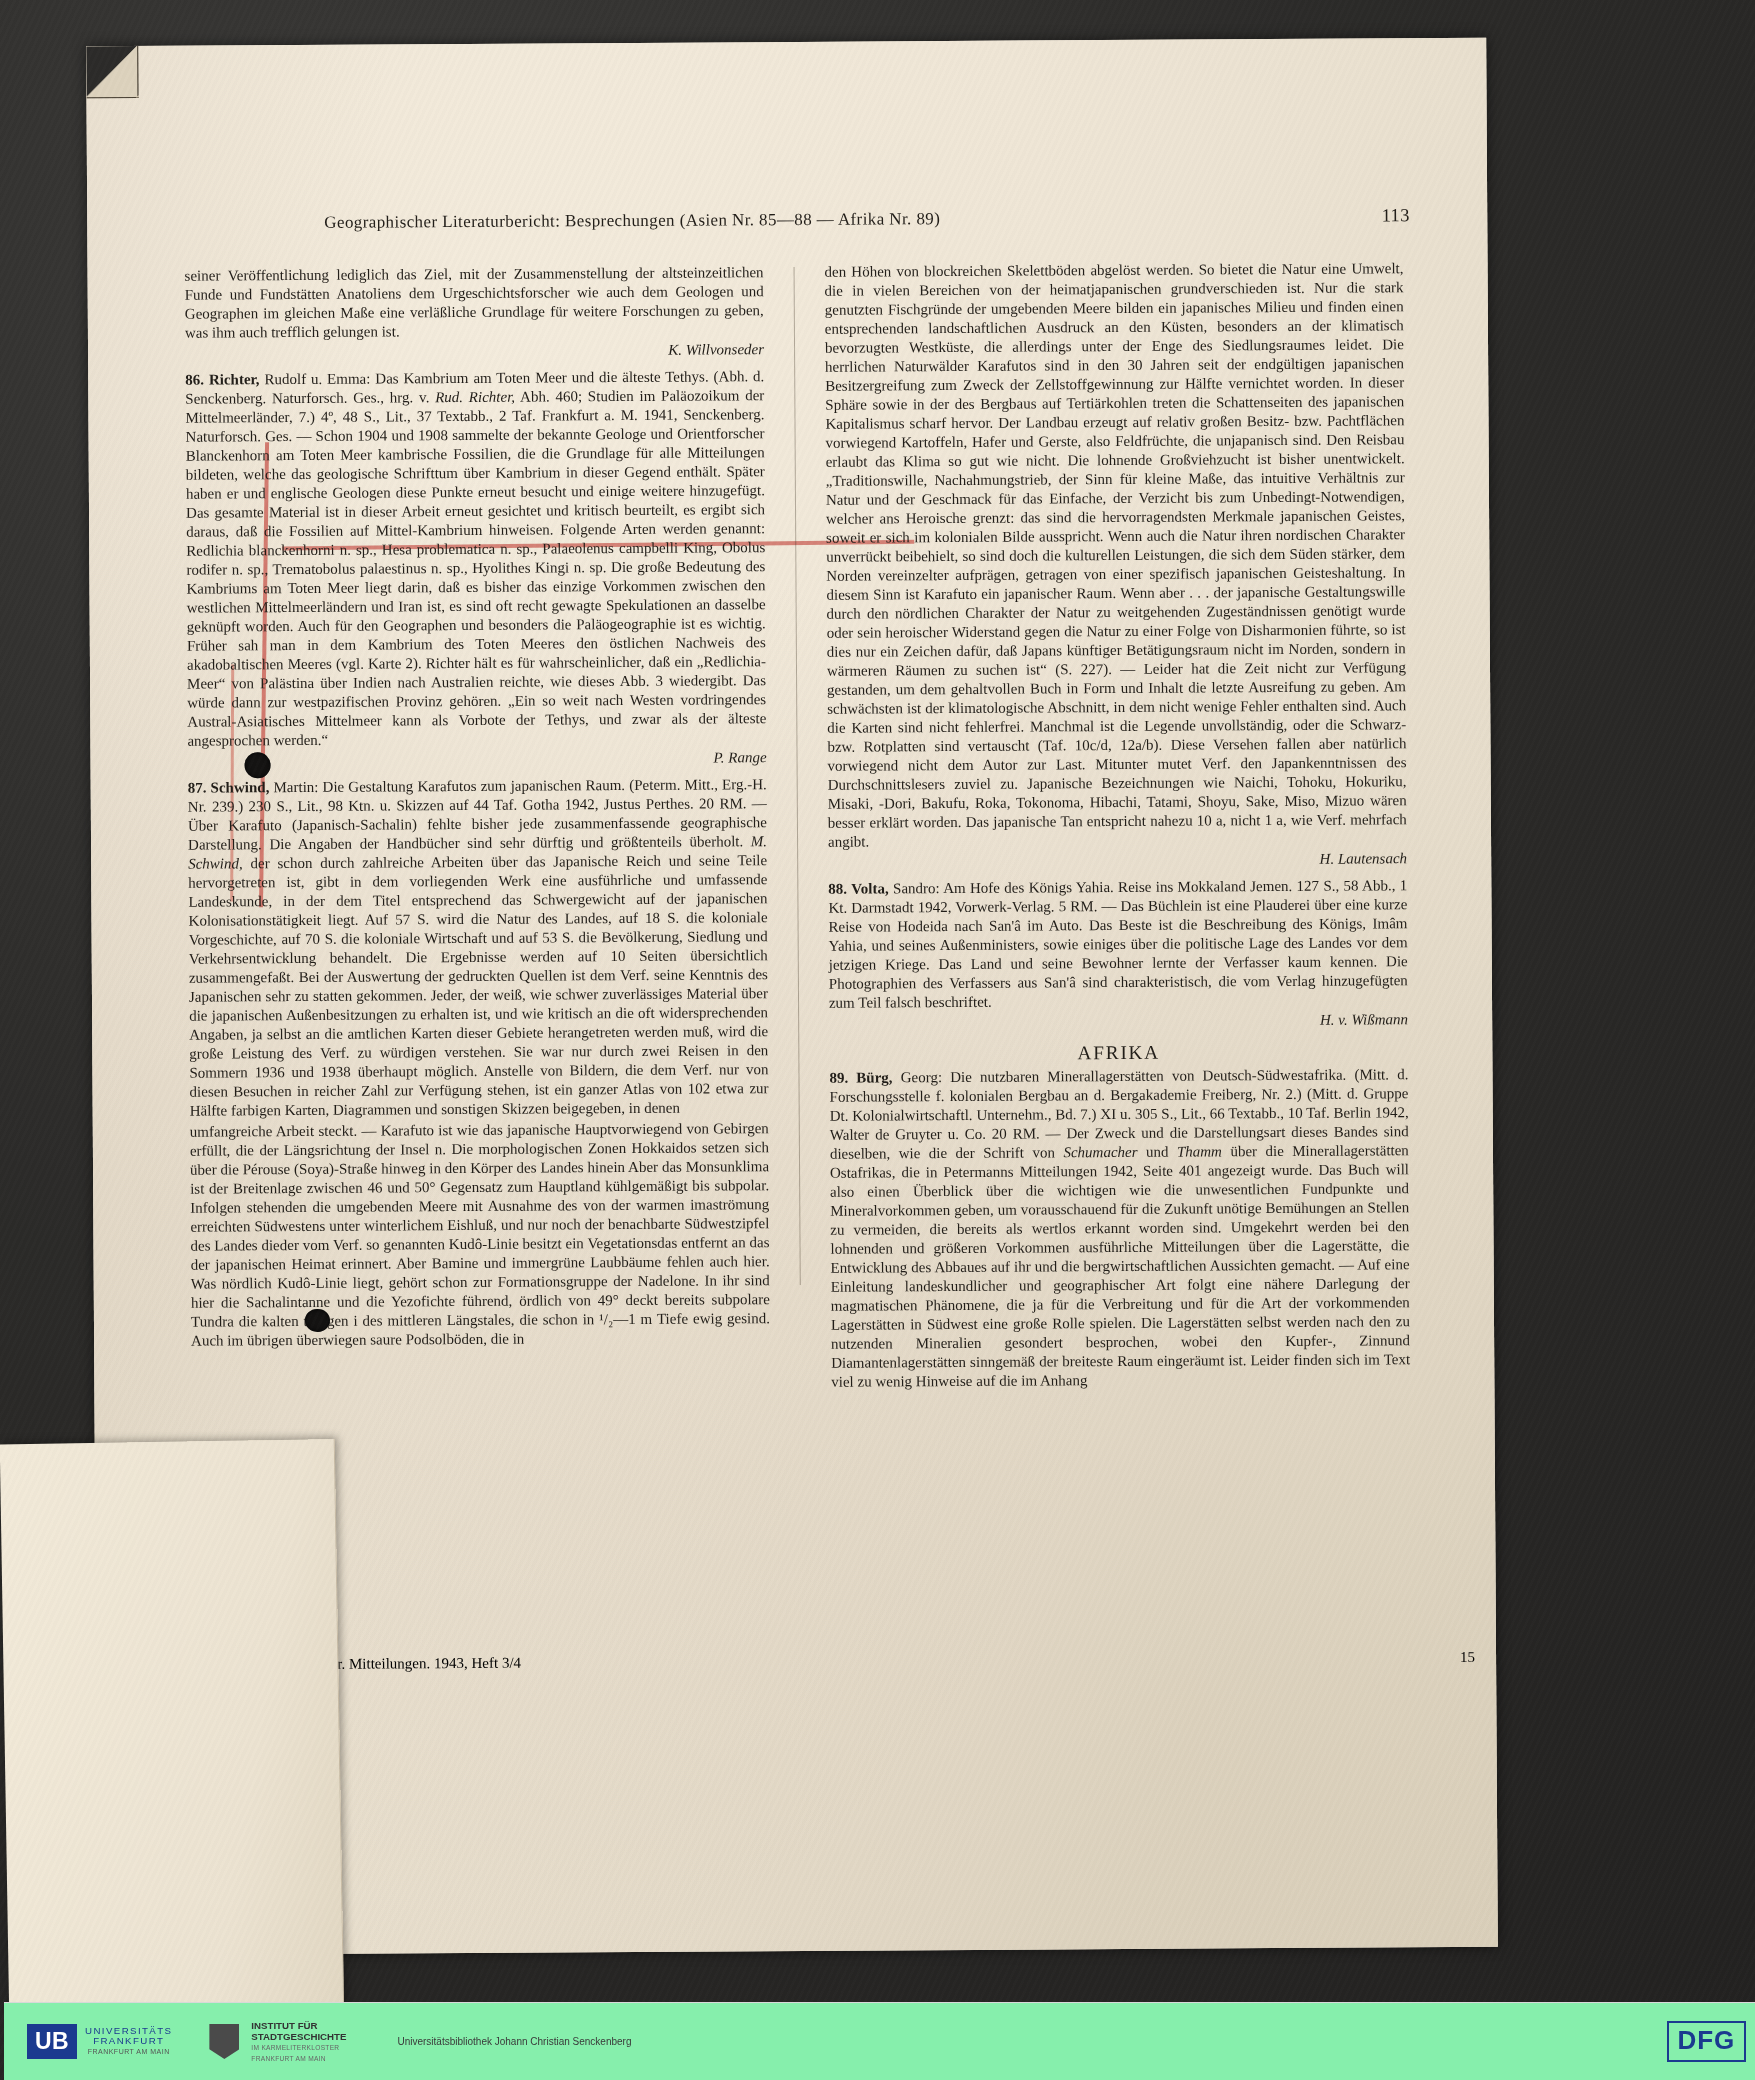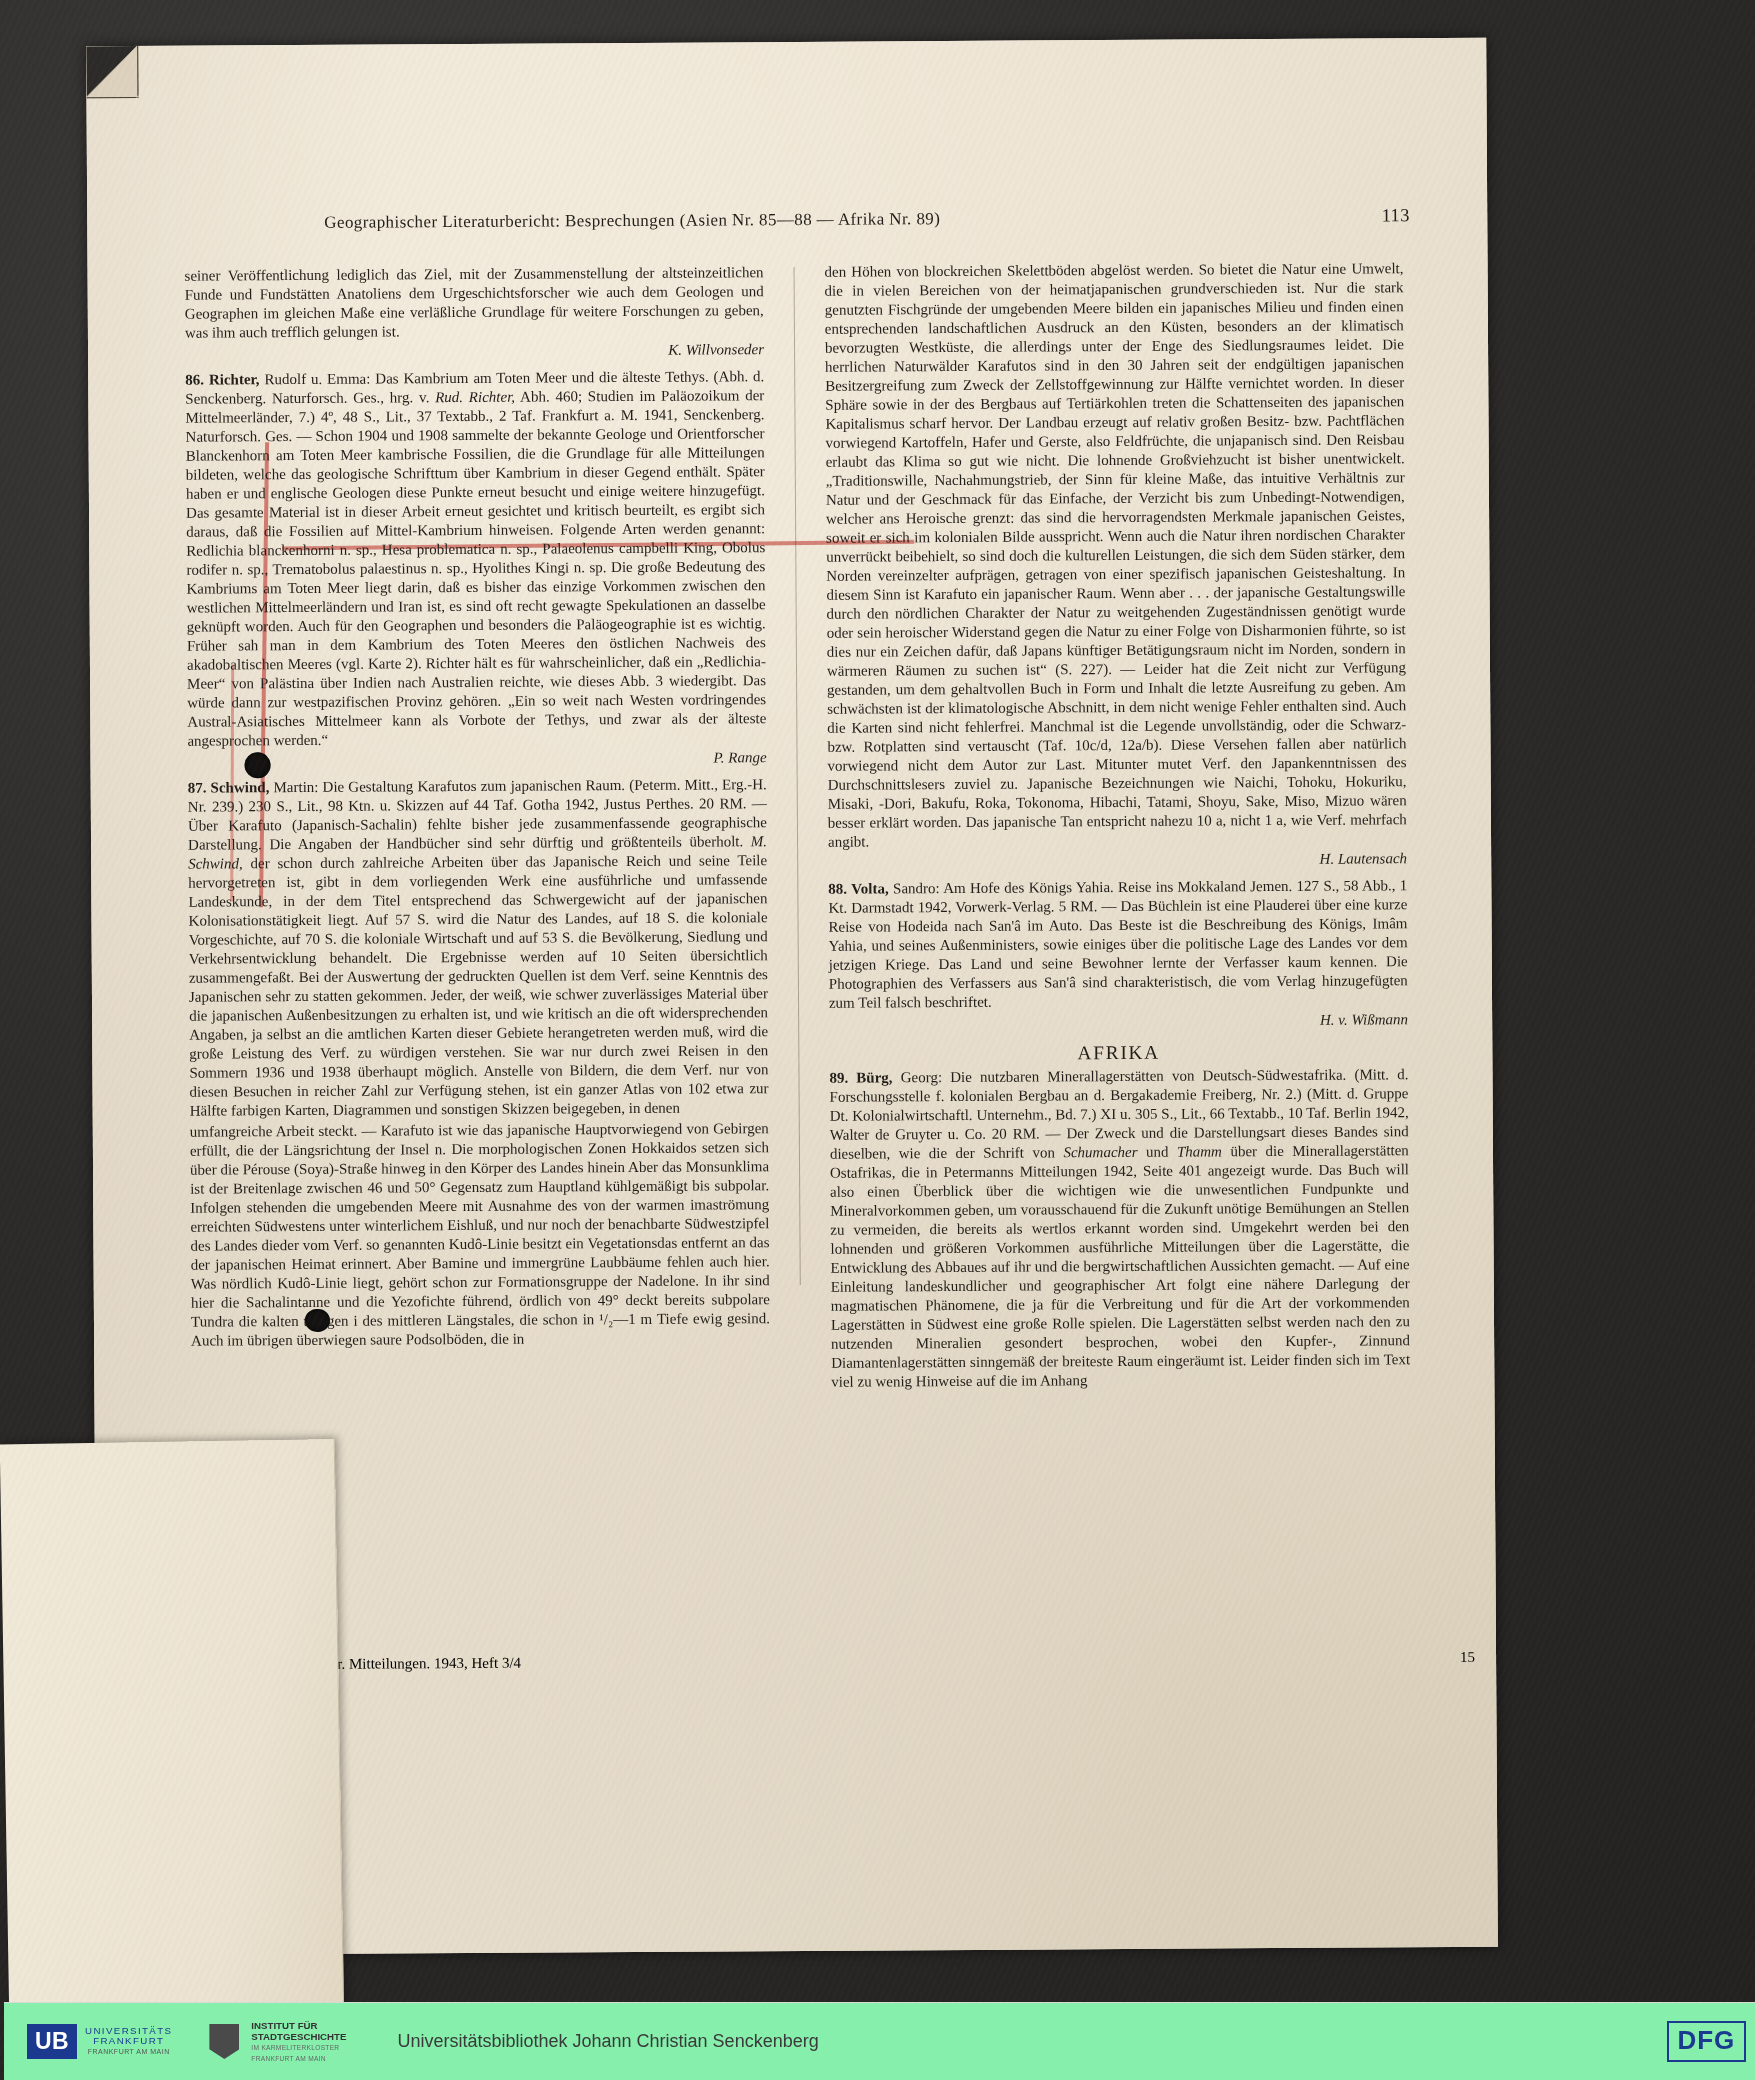--- a/index.html
+++ b/index.html
@@ -223,21 +223,21 @@
   #inst-words {
     font-family: "Liberation Sans", sans-serif;
     font-size: 9.7px;
     line-height: 11px;
     color: #333;
     font-weight: bold;
   }
   #inst-words .sub { font-weight: normal; font-size: 6.6px; color: #666; letter-spacing: 0.3px; }
   #bottom-caption {
     font-family: "Liberation Sans", sans-serif;
-    font-size: 18px;
+    font-size: 10px;
     color: #3a3a3a;
     margin-left: 51px;
   }
   #dfg-logo {
     margin-left: auto;
     margin-right: 10px;
     font-family: "Liberation Sans", sans-serif;
     font-weight: bold;
     font-size: 26px;
     letter-spacing: 0.9px;

